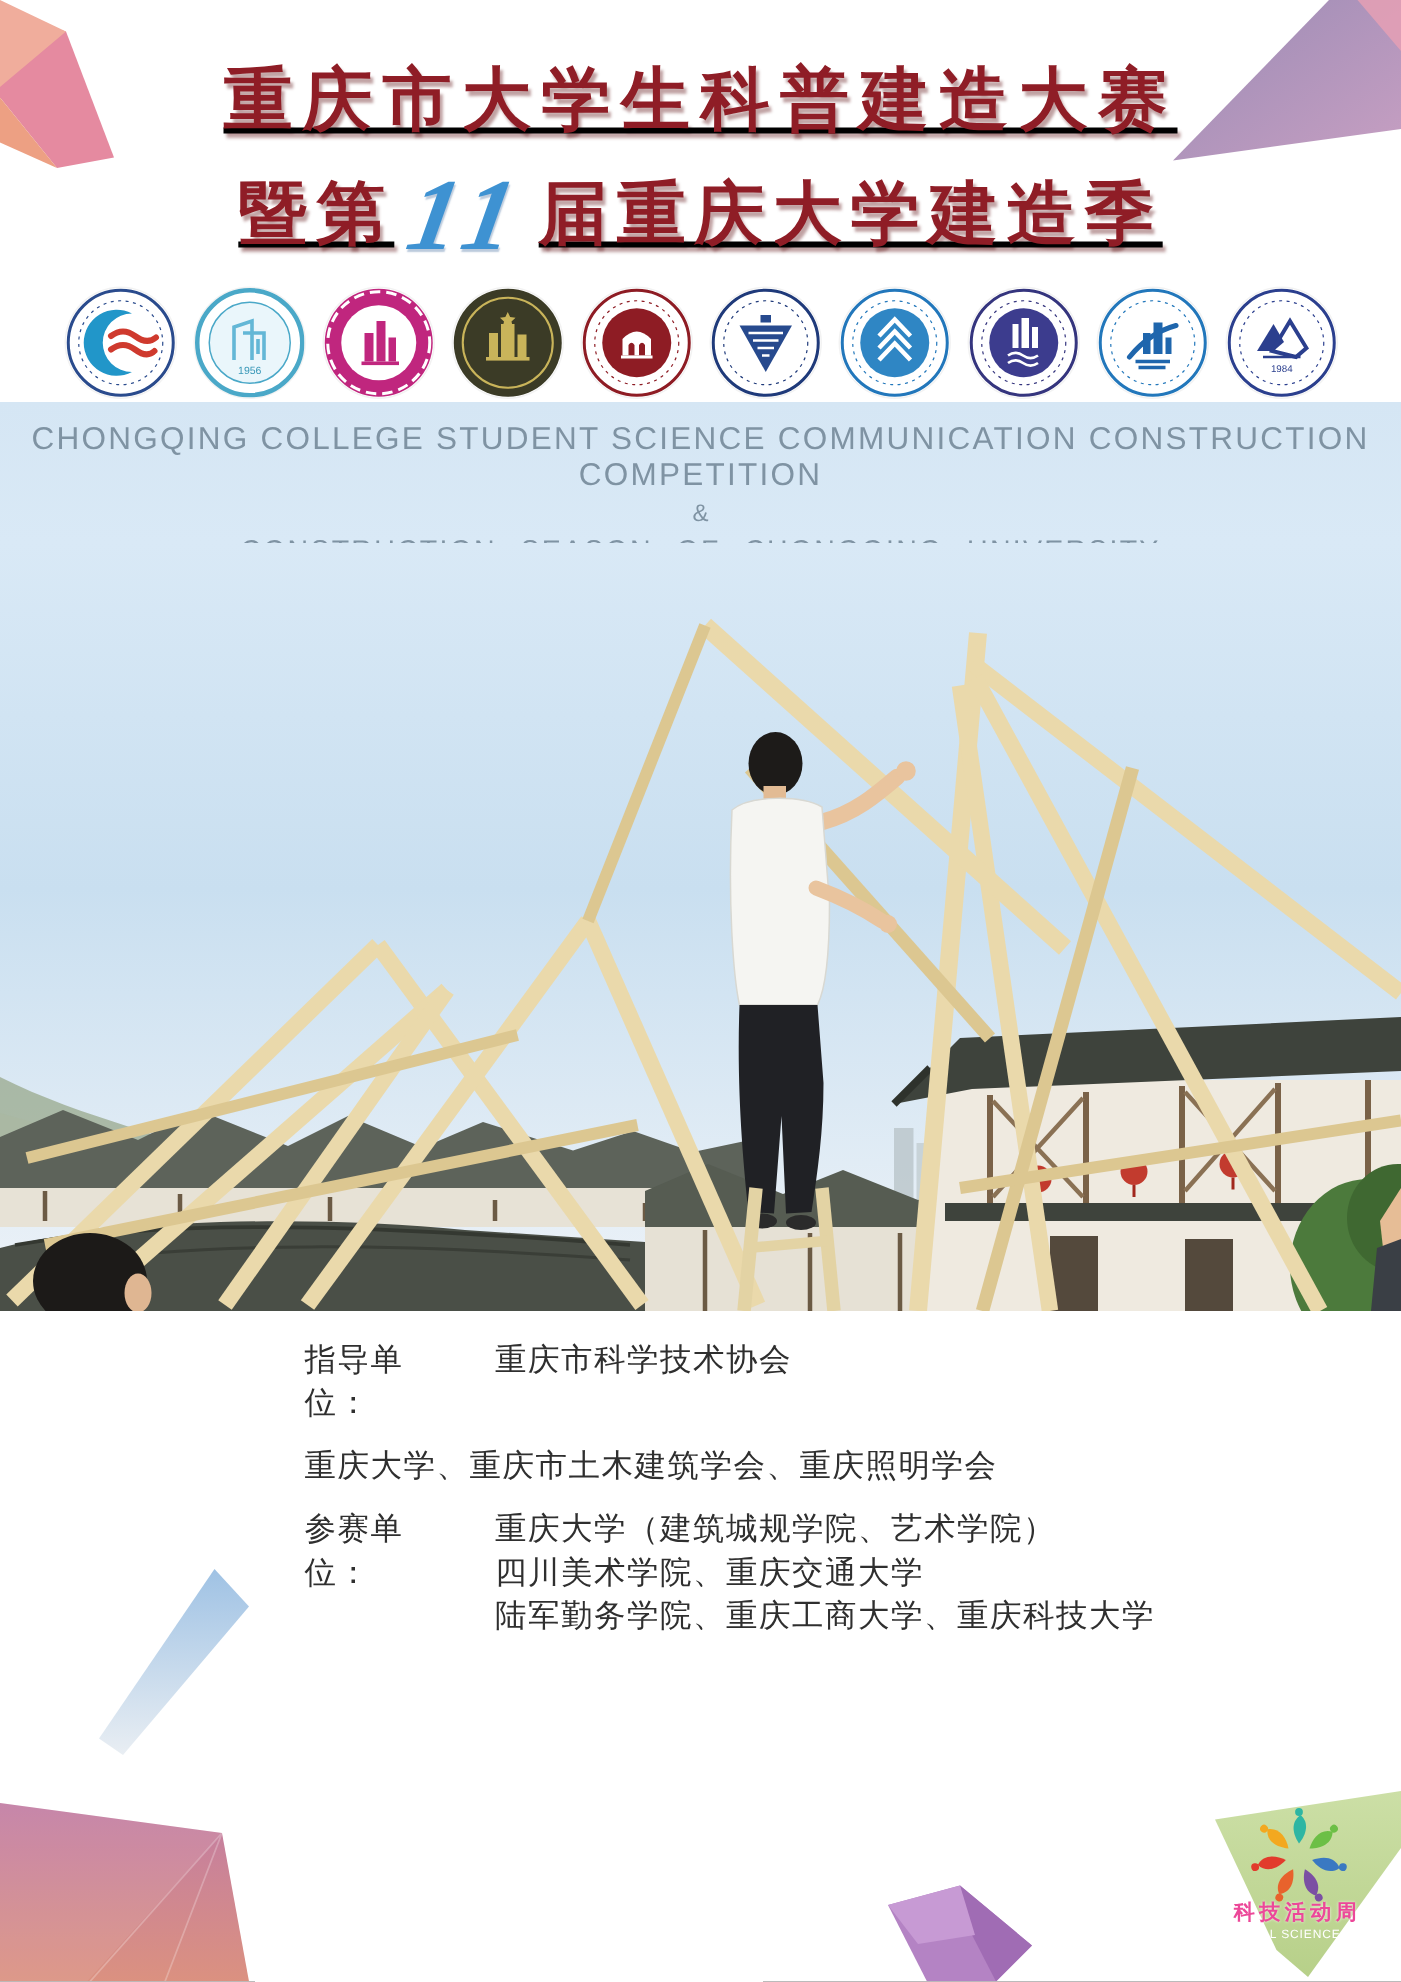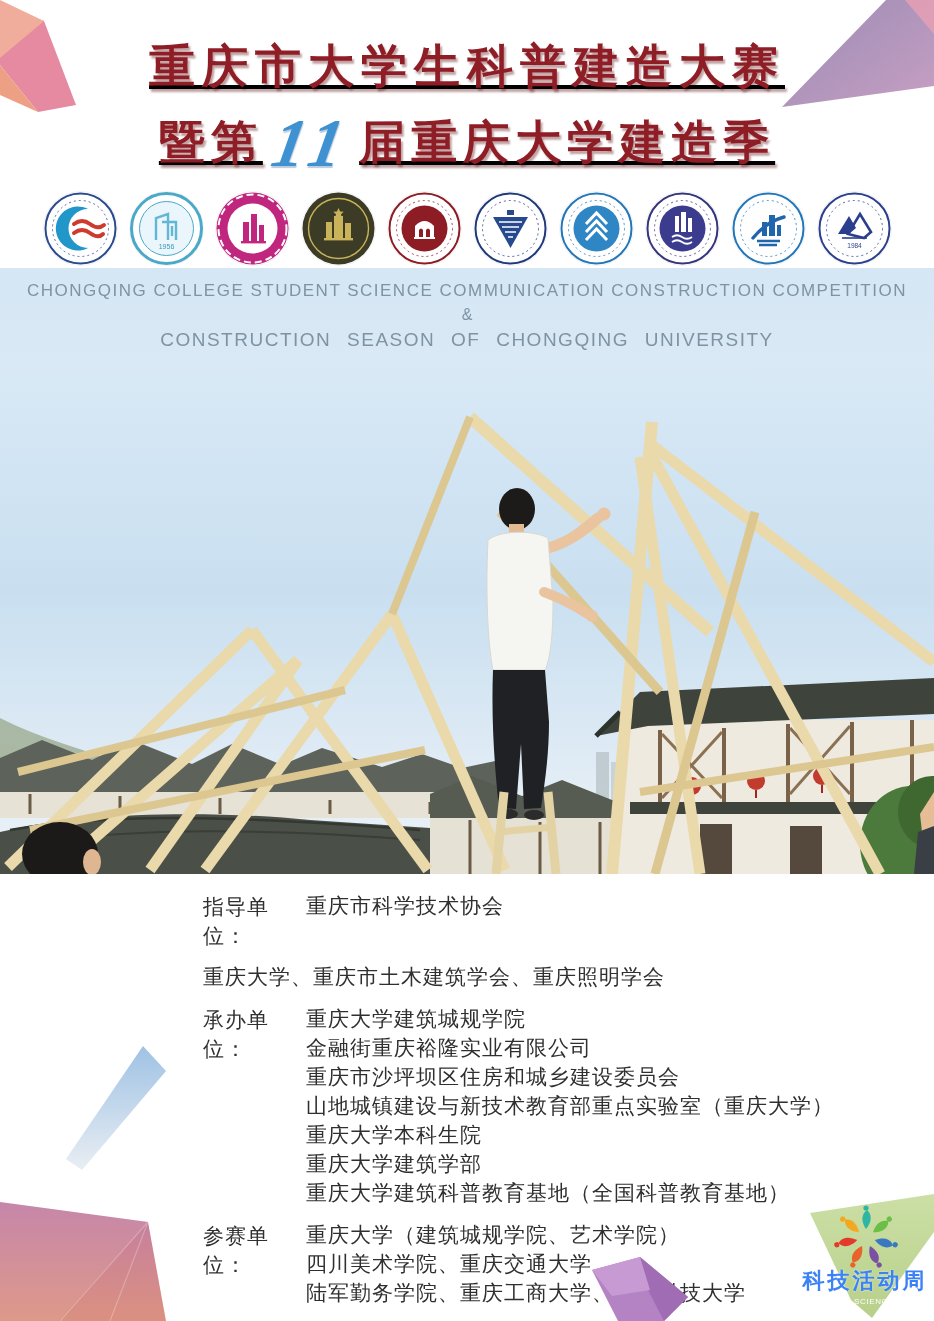--- a/index.html
+++ b/index.html
@@ -32,36 +32,36 @@
   }
   .logo{width:73px;height:73px;border-radius:50%;background:#fff;
     box-shadow:0 0 0 1px rgba(0,0,0,.05);flex:0 0 auto;}
   .logo svg{width:73px;height:73px;display:block;}
   
   .band{
     position:absolute;top:268px;left:0;width:100%;height:94px;z-index:1;
     background:linear-gradient(180deg,#d5e6f4 0%,#d9e9f6 100%);
     text-align:center;color:#7f93a3;
   }
-  .band-line1{padding-top:13px;font-size:17px;letter-spacing:1.5px;}
+  .band-line1{padding-top:13px;font-size:21px;letter-spacing:1.5px;}
   .band-amp{font-size:16px;margin-top:5px;}
   .band-line3{font-size:19px;letter-spacing:1.5px;word-spacing:9px;margin-top:5px;}
   
   .photo{position:absolute;top:362px;left:0;width:934px;height:512px;z-index:2;}
   
   .info-block{position:absolute;top:892px;left:203px;width:700px;z-index:3;
     color:#2f2f2f;font-size:21px;line-height:29px;}
-  .info-row{display:flex;margin-bottom:13px;}
+  .info-row{display:flex;margin-bottom:13px;gap:24px;}
   .info-label{width:103px;flex:0 0 auto;letter-spacing:1px;}
   .info-lines div{letter-spacing:1px;font-family:Liberation Serif, serif;}
   
   .deco{position:absolute;inset:0;width:934px;height:1321px;z-index:4;pointer-events:none;}
   
   .sw-badge-text{position:absolute;left:800px;top:1266px;width:130px;text-align:center;z-index:5;}
-  .sw-title{font-size:22px;font-weight:bold;color:#3b82f6;letter-spacing:3px;
+  .sw-title{font-size:14px;font-weight:bold;color:#ec4899;letter-spacing:3px;
     text-shadow:0 0 2px rgba(255,255,255,.8);}
   .sw-sub{font-size:8px;color:#ffffff;letter-spacing:.6px;margin-top:1px;font-weight:normal;}
 </style>
 </head>
 <body>
 
 <div class="poster">
 
   <div class="title-block">
     <div class="title-line1">重庆市大学生科普建造大赛</div>
@@ -264,32 +264,20 @@
       <div class="info-lines">
           <div>重庆市科学技术协会</div>
         </div>
     </div>
     <div class="info-row">
       <div class="info-lines">
           <div>重庆大学、重庆市土木建筑学会、重庆照明学会</div>
         </div>
     </div>
     <div class="info-row">
-      <span class="info-label">承办单位：</span>
-      <div class="info-lines">
-        <div>重庆大学建筑城规学院</div>
-        <div>金融街重庆裕隆实业有限公司</div>
-        <div>重庆市沙坪坝区住房和城乡建设委员会</div>
-        <div>山地城镇建设与新技术教育部重点实验室（重庆大学）</div>
-        <div>重庆大学本科生院</div>
-        <div>重庆大学建筑学部</div>
-        <div>重庆大学建筑科普教育基地（全国科普教育基地）</div>
-      </div>
-    </div>
-    <div class="info-row">
       <span class="info-label">参赛单位：</span>
       <div class="info-lines">
         <div>重庆大学（建筑城规学院、艺术学院）</div>
         <div>四川美术学院、重庆交通大学</div>
         <div>陆军勤务学院、重庆工商大学、重庆科技大学</div>
 
       </div>
     </div>
 
   </div>

